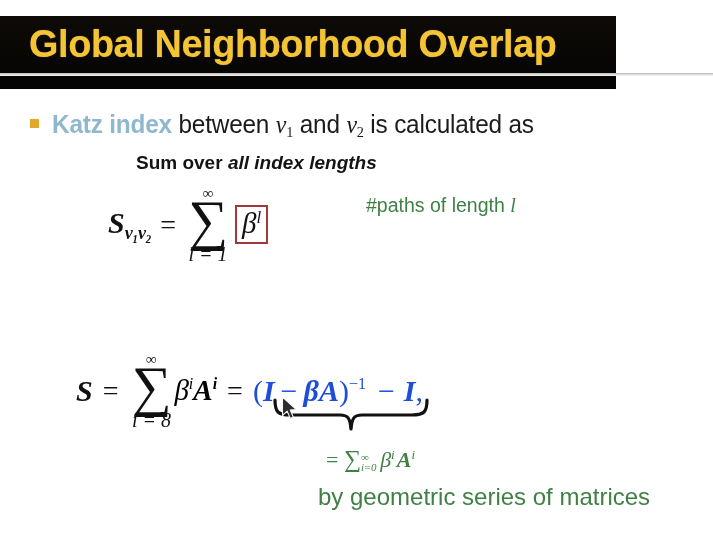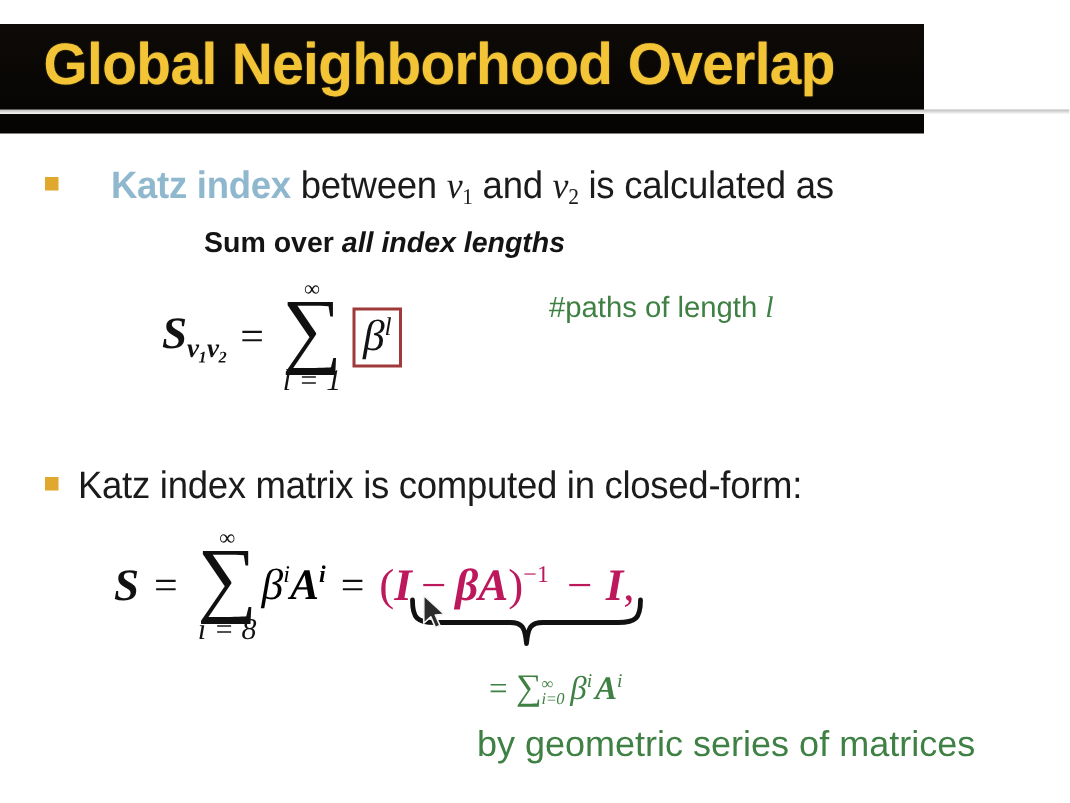--- a/index.html
+++ b/index.html
@@ -88,21 +88,21 @@
     font-style: italic;
     font-size: 25px;
   }
   .msub {
     font-family: "Liberation Serif", serif;
     font-style: normal;
     font-size: 15px;
     vertical-align: -4px;
   }
 
-  #bullet-1 { left: 30px; top: 110px; gap: 22px; }
+  #bullet-1 { left: 30px; top: 110px; }
   #bullet-2 { left: 30px; top: 310px; }
 
   
   #sum-caption {
     position: absolute;
     left: 136px;
     top: 152px;
     font-family: "Liberation Sans", sans-serif;
     font-size: 19px;
     font-weight: bold;
@@ -281,21 +281,21 @@
     text-align: center;
   }
   .f2-term.bold { font-weight: bold; }
   .f2-term .sup {
     font-size: 16px;
     vertical-align: 11px;
   }
   .paren-group {
     font-family: "Liberation Serif", serif;
     font-size: 30px;
-    color: #be185d;
+    color: #1d4ed8;
     font-weight: bold;
     font-style: italic;
   }
   .paren-group .rm { font-style: normal; font-weight: normal; }
   .paren-group .sup-neg {
     font-size: 16px;
     vertical-align: 12px;
     font-style: normal;
     font-weight: normal;
   }
@@ -389,24 +389,20 @@
     <span class="boxed-red">
       <span class="beta-l"><span>β</span><span class="sup">l</span></span>
     </span>
   </div>
 
   <div id="annot-paths">
     <div><span>#paths of length </span><span class="mvar2">l</span></div>
   </div>
 
 
-  <div class="bullet-row" id="bullet-2">
-    <span class="bullet-mark"></span>
-    <span class="bullet-text">Katz index matrix is computed in closed-form:</span>
-  </div>
 
   <div id="formula-2">
     <span class="f2-s">S</span>
     <span class="f2-eq">=</span>
     <span class="sigma-block">
       <span class="sigma-top">∞</span>
       <span class="sigma-glyph">∑</span>
       <span class="sigma-bot">i = 8</span>
     </span>
     <span class="f2-term"><span>β</span><span class="sup">i</span></span>

